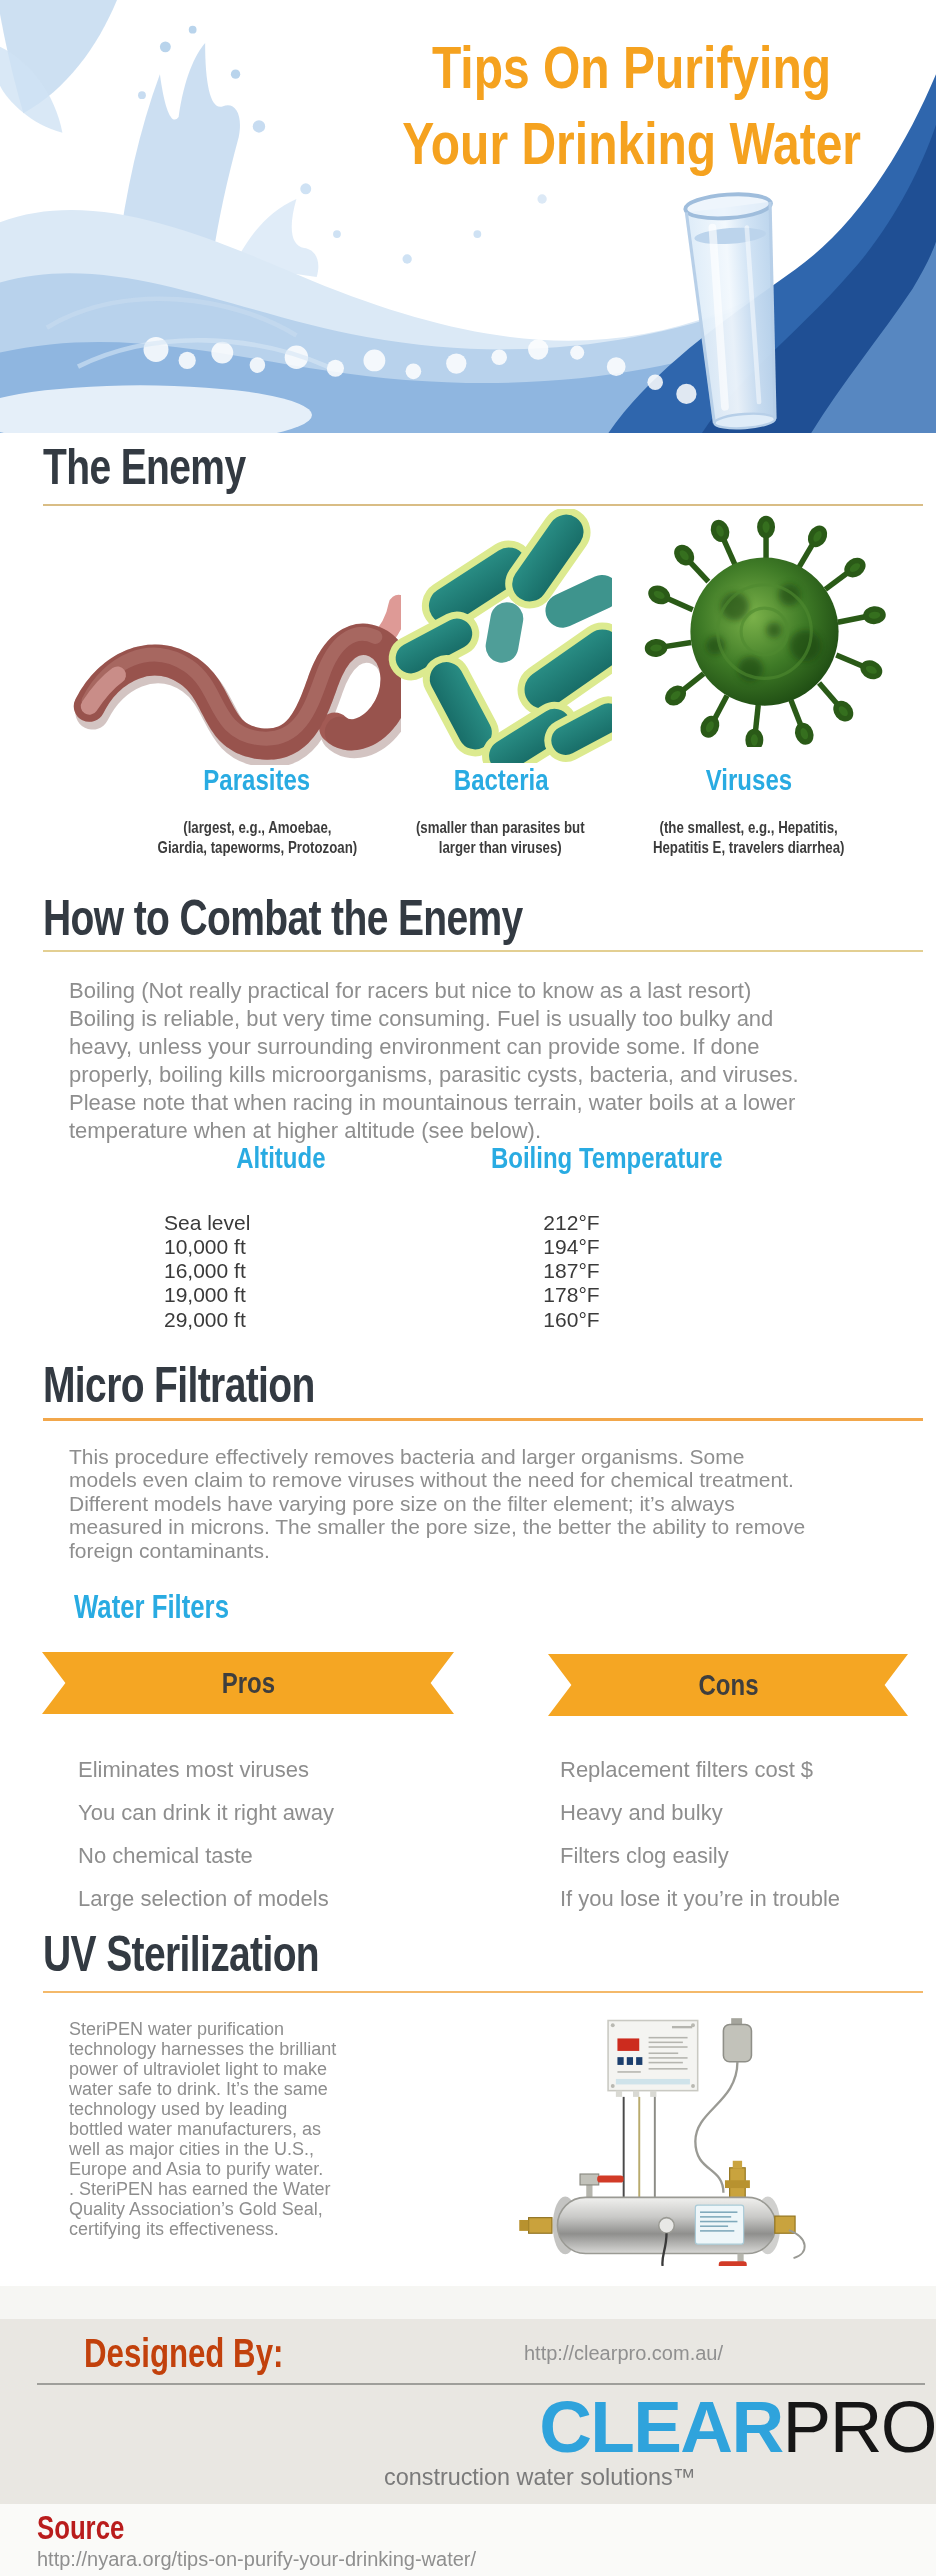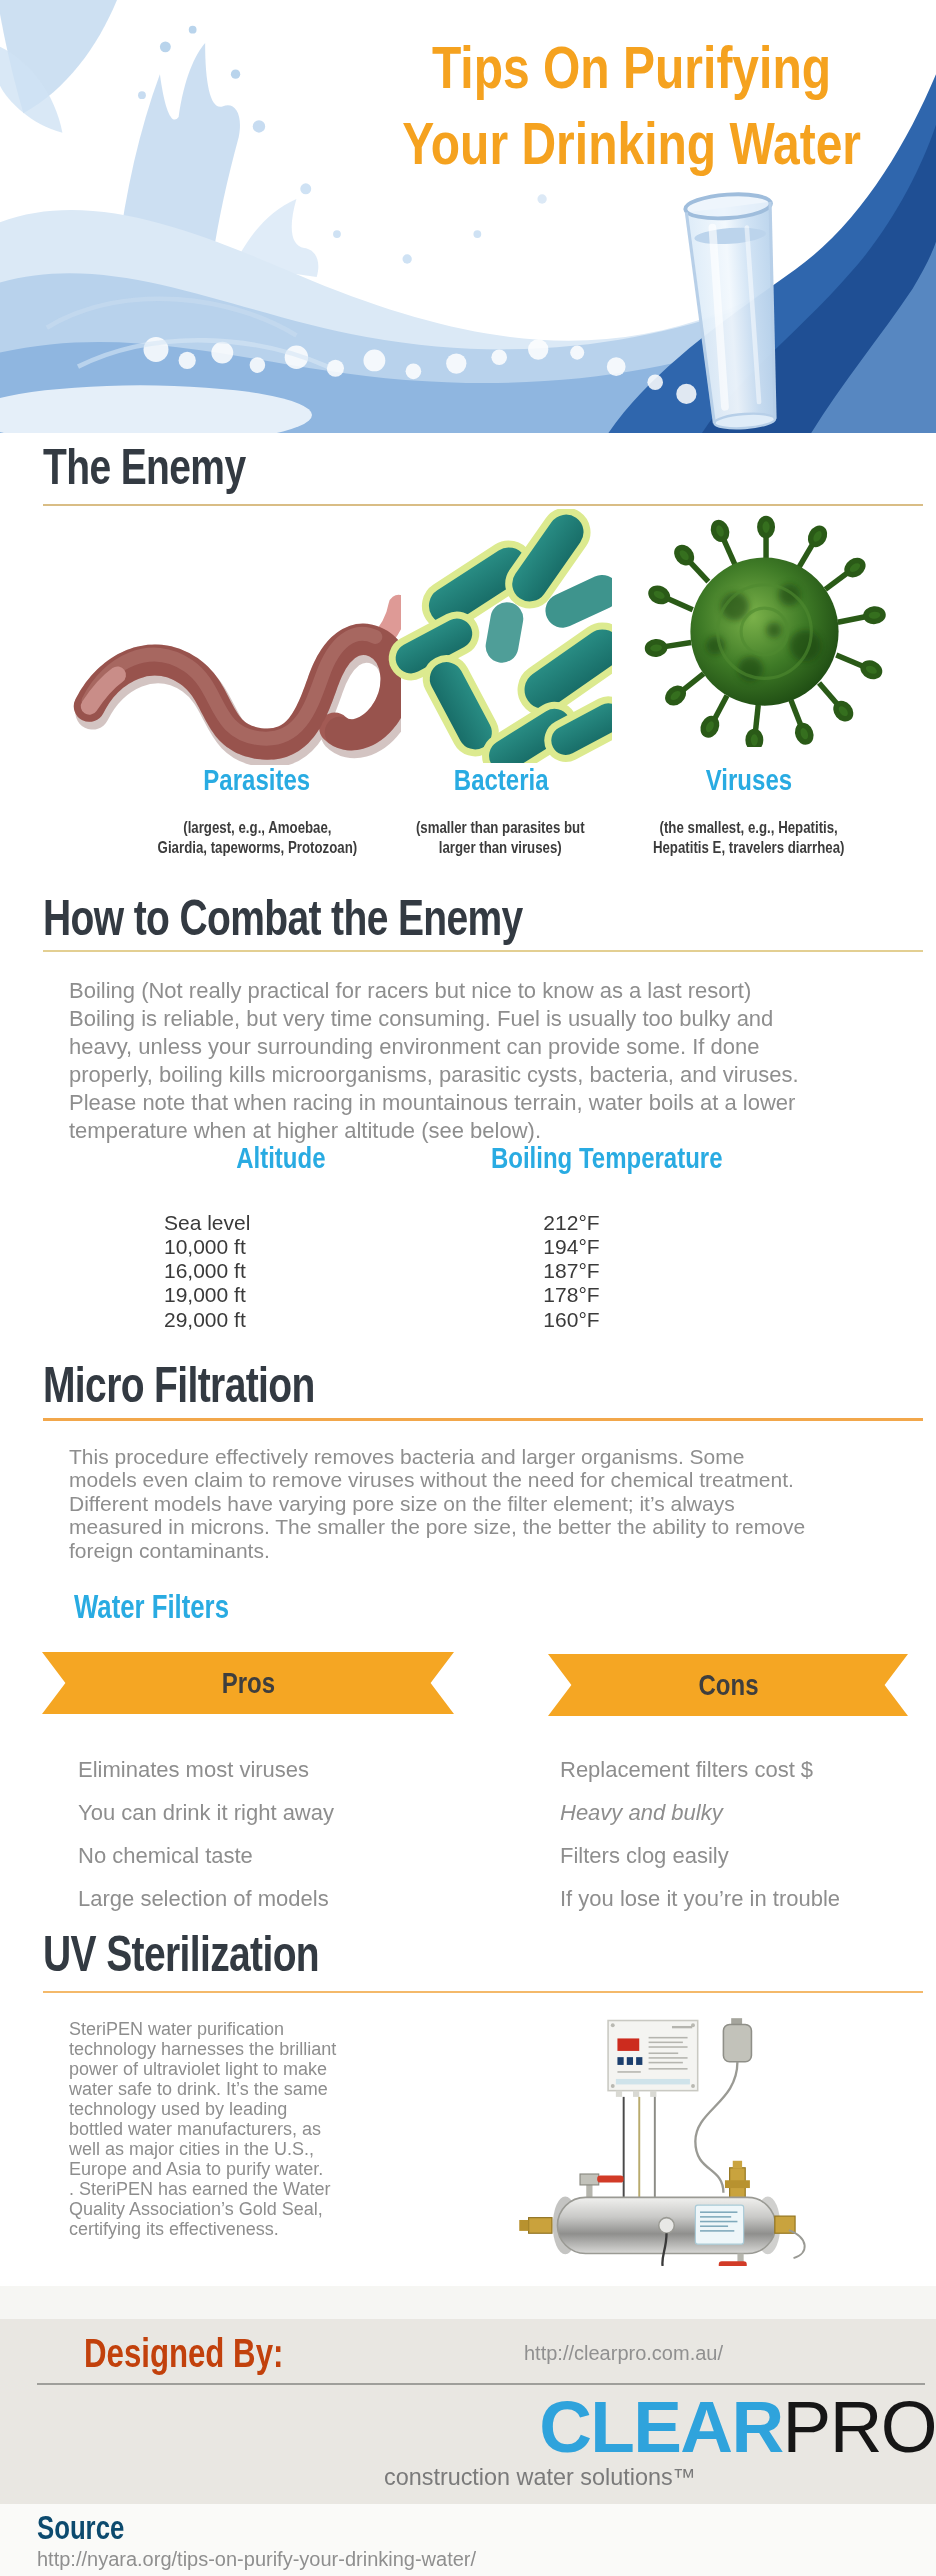--- a/index.html
+++ b/index.html
@@ -292,21 +292,21 @@
   <div class="abs ribbon" style="left:548px;top:1654px;width:360px;">
     <span class="cxC">Cons</span>
   </div>
 
   <div class="abs pcitem" style="left:78px;top:1757px;">Eliminates most viruses</div>
   <div class="abs pcitem" style="left:78px;top:1800px;">You can drink it right away</div>
   <div class="abs pcitem" style="left:78px;top:1843px;">No chemical taste</div>
   <div class="abs pcitem" style="left:78px;top:1886px;">Large selection of models</div>
 
   <div class="abs pcitem" style="left:560px;top:1757px;">Replacement filters cost $</div>
-  <div class="abs pcitem" style="left:560px;top:1800px;font-style:italic;">Heavy and bulky</div>
+  <div class="abs pcitem" style="left:560px;top:1800px;">Heavy and bulky</div>
   <div class="abs pcitem" style="left:560px;top:1843px;">Filters clog easily</div>
   <div class="abs pcitem" style="left:560px;top:1886px;">If you lose it you’re in trouble</div>
 
   <div class="abs h2" style="left:43px;top:1925px;">
     <span class="cxL">UV Sterilization</span>
   </div>
   <div class="abs rule-orange" style="left:43px;top:1991px;width:880px;height:2.3px;background:#f4b96a;"></div>
   <div class="abs para" style="left:69px;top:2019px;width:335px;font-size:18px;line-height:20px;">SteriPEN water purification
 technology harnesses the brilliant
 power of ultraviolet light to make
@@ -401,19 +401,19 @@
   </div>
   <a class="abs footer-url" style="left:524px;top:2342px;font-size:20px;" href="#">http://clearpro.com.au/</a>
 
   <div class="abs" style="left:37px;top:2383px;width:888px;height:1.6px;background:#9f9f9b;"></div>
 
   <div class="abs" style="left:0;top:2389px;width:936px;text-align:right;font-size:73px;line-height:75px;letter-spacing:-1.6px;white-space:nowrap;">
     <span style="color:#2fa3dc;font-weight:800;">CLEAR</span><span style="color:#161616;font-weight:400;">PRO</span>
   </div>
   <div class="abs" style="left:234px;top:2464px;width:462px;text-align:right;font-size:23.4px;color:#7a7a7a;">construction water solutions™</div>
 
-  <div class="abs" style="left:37px;top:2509px;font-size:33px;font-weight:700;color:#0c4a6e;white-space:nowrap;">
+  <div class="abs" style="left:37px;top:2509px;font-size:33px;font-weight:700;color:#b91c1c;white-space:nowrap;">
     <span class="cxL">Source</span>
   </div>
   <a class="abs src-url" style="left:37px;top:2548px;" href="#">http://nyara.org/tips-on-purify-your-drinking-water/</a>
 
 </div>
 
 
 </body></html>

